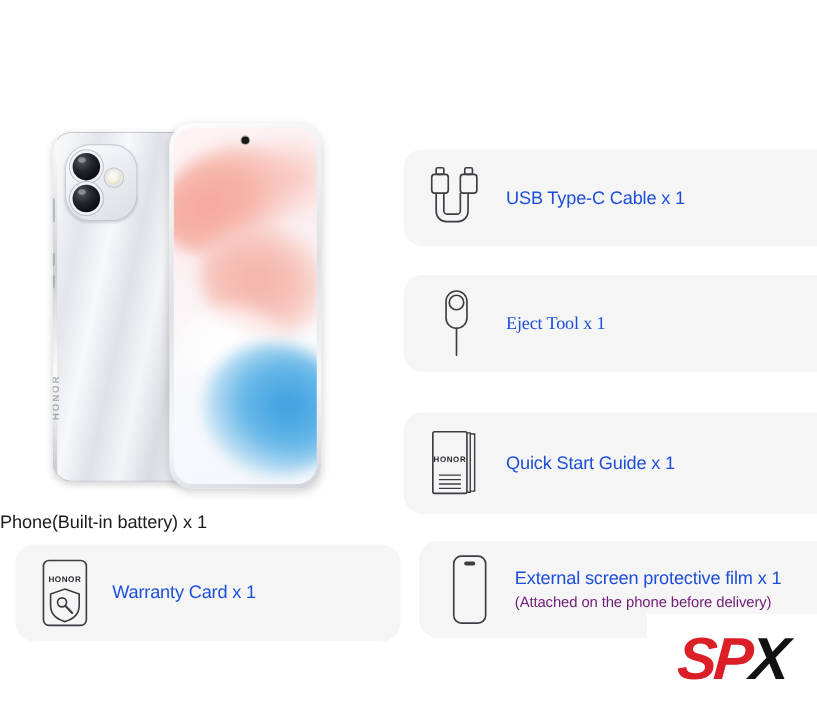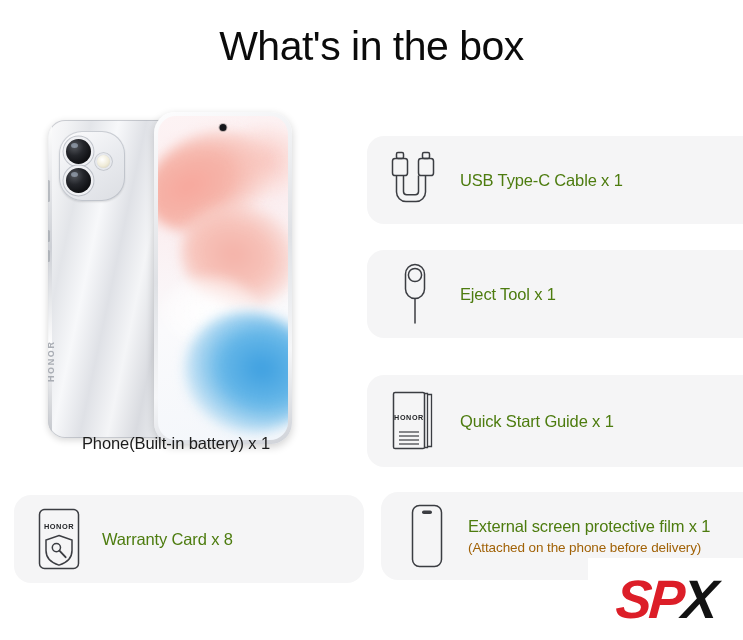--- a/index.html
+++ b/index.html
@@ -162,23 +162,23 @@
     position: absolute;
     left: 50%; top: 8px; transform: translateX(-50%);
     width: 7px; height: 7px; border-radius: 50%;
     background: #16181c;
     box-shadow: 0 0 0 1px rgba(0,0,0,.22);
     z-index: 5;
   }
 
   .phone-caption {
     position: absolute;
-    left: 0; top: 434px;
+    left: 0; top: 466px;
     width: 352px;
-    text-align: center;
+    text-align: left;
     font-size: 16.5px;
     color: #1c1c1c;
     letter-spacing: -0.1px;
   }
 
   
   .card {
     position: absolute;
     background: #f5f5f6;
     border-radius: 17px;
@@ -187,48 +187,48 @@
   }
   .card .icon-wrap {
     flex: 0 0 auto;
     display: flex;
     align-items: center;
     justify-content: center;
   }
   .card .labels { display: flex; flex-direction: column; justify-content: center; }
   .card .label-main {
     font-size: 16.5px;
-    color: #4d7c0f;
+    color: #1d4ed8;
     letter-spacing: -0.15px;
     white-space: nowrap;
   }
   .card .label-sub {
     font-size: 13.5px;
-    color: #a16207;
+    color: #701a75;
     letter-spacing: -0.1px;
     white-space: nowrap;
     margin-top: 4px;
   }
 
   
   #card-usb    { left: 367px; top: 136px; width: 400px; height: 88px;  padding-left: 17px; }
   #card-eject  { left: 367px; top: 250px; width: 400px; height: 88px;  padding-left: 17px; }
   #card-guide  { left: 367px; top: 375px; width: 400px; height: 92px;  padding-left: 17px; }
   #card-film   { left: 381px; top: 492px; width: 380px; height: 88px;  padding-left: 17px; }
   
   #card-warranty { left: 14px; top: 495px; width: 350px; height: 88px; padding-left: 14px; }
 
   #card-usb   .icon-wrap { width: 62px; }
   #card-eject .icon-wrap { width: 62px; }
   #card-guide .icon-wrap { width: 62px; }
   #card-film  .icon-wrap { width: 58px; }
   #card-warranty .icon-wrap { width: 62px; }
 
   #card-usb   .labels { margin-left: 14px; }
-  #card-eject .labels { margin-left: 14px; }
+  #card-eject .labels { margin-left: 14px; font-family: Liberation Serif, serif; }
   #card-guide .labels { margin-left: 14px; align-items: center; }
   #card-film  .labels { margin-left: 12px; justify-content: space-between; }
   #card-warranty .labels { margin-left: 12px; }
 
   
   .watermark {
     position: absolute;
     right: 0; bottom: 0;
     width: 155px; height: 82px;
     background: #ffffff;
@@ -245,21 +245,20 @@
     transform: skewX(-4deg);
   }
   .watermark .wm-sp { color: #dc1e28; }
   .watermark .wm-x  { color: #121212; }
 </style>
 </head>
 <body>
 
 <div id="page">
 
-  <div class="page-title">What's in the box</div>
 
   <div class="phone-hero">
 
     <div class="phone-back">
       <div class="edge-hi"></div>
       <div class="edge-hi-r"></div>
       <div class="side-btn b1"></div>
       <div class="side-btn b2"></div>
       <div class="side-btn b3"></div>
 
@@ -354,21 +353,21 @@
     <div class="icon-wrap">
       <svg width="50" height="66" viewBox="0 0 50 66" fill="none" aria-hidden="true">
         <rect x="5.5" y="3.5" width="39" height="59" rx="5" stroke="#3b3d42" stroke-width="1.5" fill="none"></rect>
         <text x="25" y="23" text-anchor="middle" font-family="Liberation Sans, sans-serif" font-size="7.4" font-weight="700" letter-spacing="0.5" fill="#232528">HONOR</text>
         <path d="M25 29.5 L38 34 v10.5 c0 7.4 -5.6 12.4 -13 14.6 c-7.4 -2.2 -13 -7.2 -13 -14.6 V34 z" stroke="#3b3d42" stroke-width="1.5" fill="none"></path>
         <circle cx="22.4" cy="41.6" r="4.1" stroke="#3b3d42" stroke-width="1.5" fill="none"></circle>
         <path d="M25.4 44.6 L31.6 51.2" stroke="#3b3d42" stroke-width="1.9" stroke-linecap="round"></path>
       </svg>
     </div>
     <div class="labels">
-      <div class="label-main">Warranty Card x 8</div>
+      <div class="label-main">Warranty Card x 1</div>
     </div>
   </div>
 
   <div class="watermark">
     <div class="wm-text"><span class="wm-sp">SP</span><span class="wm-x">X</span></div>
   </div>
 
 </div>
 
 </body></html>

